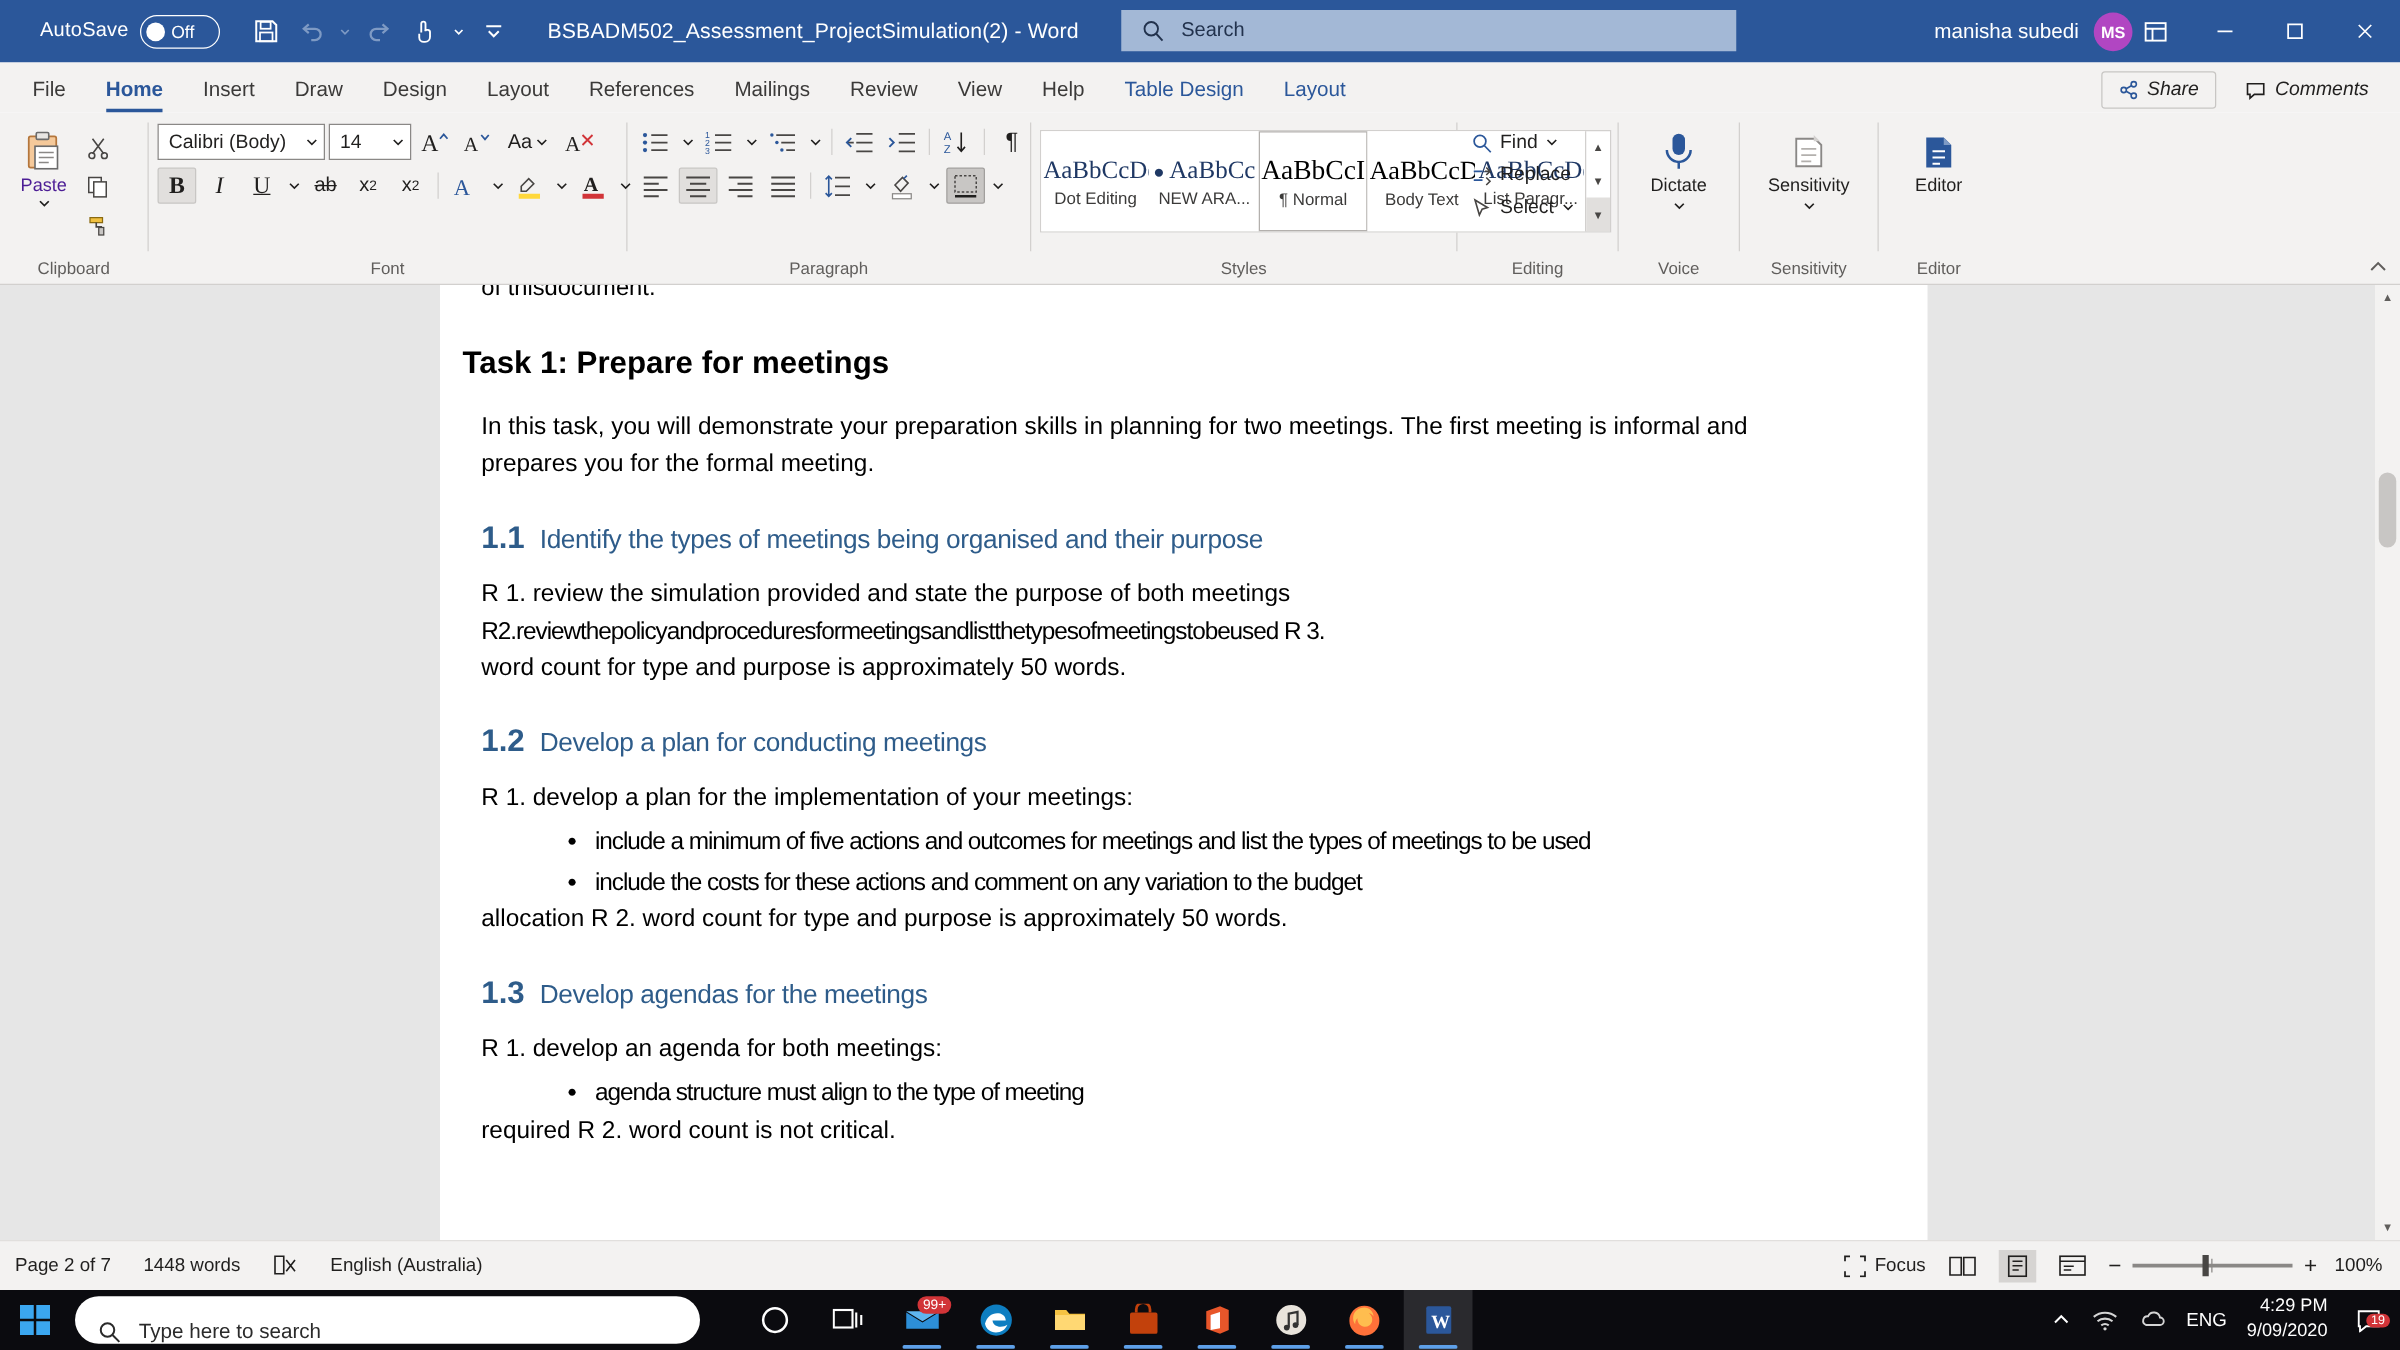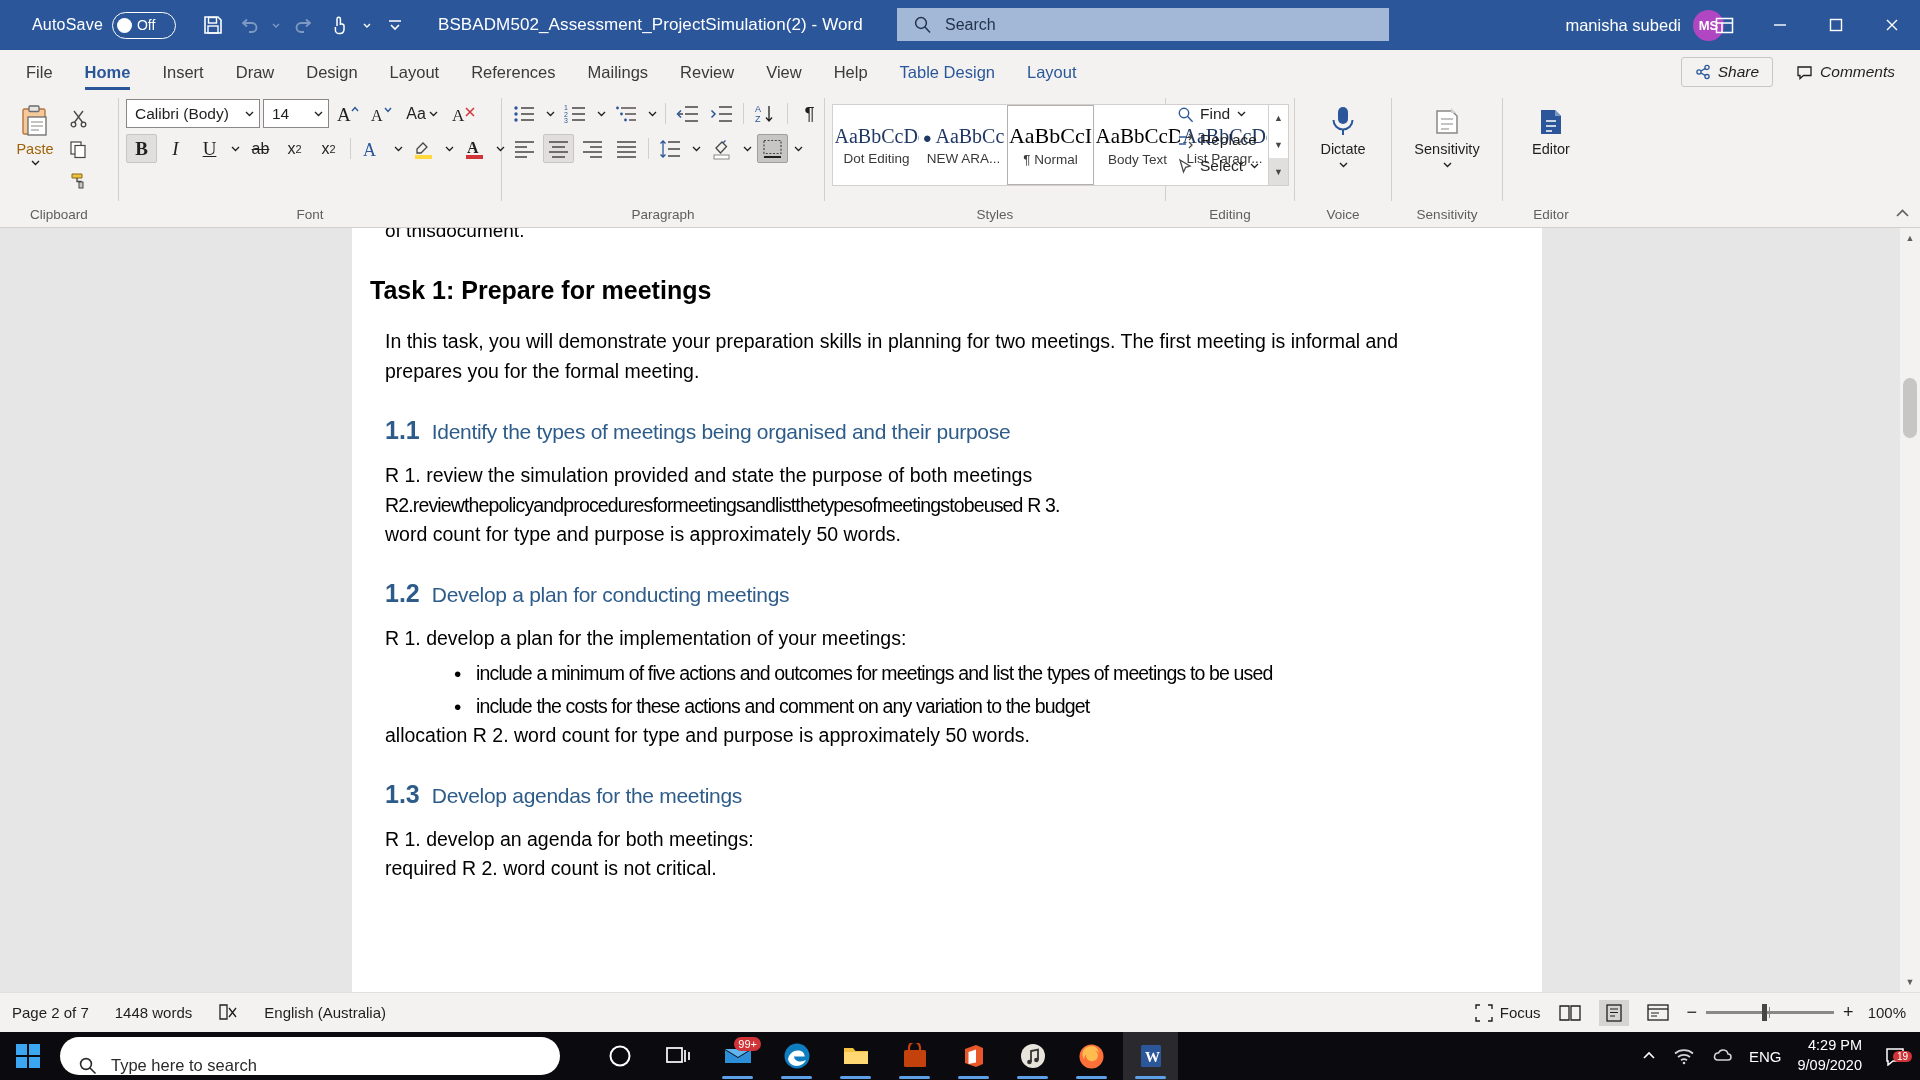--- a/index.html
+++ b/index.html
@@ -34,21 +34,21 @@
   .qat-btn svg { display: block; }
   .doc-title {
     margin-left: 26px; font-size: 17px; white-space: nowrap; letter-spacing: .1px;
   }
   .searchbox {
     position: absolute; left: 897px; top: 8px; width: 492px; height: 33px;
     background: #a3b8d6; display: flex; align-items: center; gap: 13px; padding-left: 16px;
   }
   .searchbox .ph { font-size: 16px; color: #22324d; }
   .user-area {
-    position: absolute; right: 196px; top: 0; height: 50px;
+    position: absolute; right: 214px; top: 0; height: 50px;
     display: flex; align-items: center; gap: 12px;
   }
   .user-name { font-size: 16.5px; }
   .avatar {
     width: 31px; height: 31px; border-radius: 50%; background: #b146c2;
     display: flex; align-items: center; justify-content: center;
     font-size: 13px; font-weight: bold; color: #fff;
   }
   .win-ctl { position: absolute; right: 0; top: 0; height: 50px; display: flex; }
   .win-btn {
@@ -97,21 +97,21 @@
   .group-sep {
     width: 1px; background: #d2d0ce; margin: 8px 0 26px 0; flex: none;
   }
 
   
   .clip-col { display: flex; align-items: flex-start; }
   .paste-btn {
     width: 56px; display: flex; flex-direction: column; align-items: center;
     padding-top: 4px; gap: 2px;
   }
-  .paste-btn .lbl { font-size: 14.5px; color: #a16207; }
+  .paste-btn .lbl { font-size: 14.5px; color: #4c1d95; }
   .clip-small { display: flex; flex-direction: column; gap: 3px; padding-top: 5px; }
   .isq { width: 30px; height: 28px; display: flex; align-items: center; justify-content: center; }
 
   
   .font-rows { display: flex; flex-direction: column; gap: 6px; }
   .frow { display: flex; align-items: center; gap: 3px; }
   .combo {
     height: 29px; border: 1px solid #8a8886; background: #fff;
     display: flex; align-items: center; padding: 0 4px 0 8px; font-size: 15.5px;
     color: #201f1e; gap: 4px;
@@ -834,20 +834,23 @@
         <li class="cond">include a minimum of five actions and outcomes for meetings and list the types of meetings to be used</li>
         <li class="cond">include the costs for these actions and comment on any variation to the budget</li>
       </ul>
       <div class="r-line tight">allocation R 2. word count for type and purpose is approximately 50 words.</div>
 
       <h3 class="sub">
         <span class="num">1.3</span>
         <span class="txt">Develop agendas for the meetings</span>
       </h3>
       <div class="r-line">R 1. develop an agenda for both meetings:</div>
+      <ul class="bullets">
+        <li class="cond">agenda structure must align to the type of meeting</li>
+      </ul>
       <div class="r-line tight">required R 2. word count is not critical.</div>
     </div>
   </div>
   <div class="pad-right"></div>
 </div>
 
 <div class="vscroll">
   <span class="vs-arrow">▲</span>
   <span class="vs-track">
     <span class="vs-thumb"></span>

